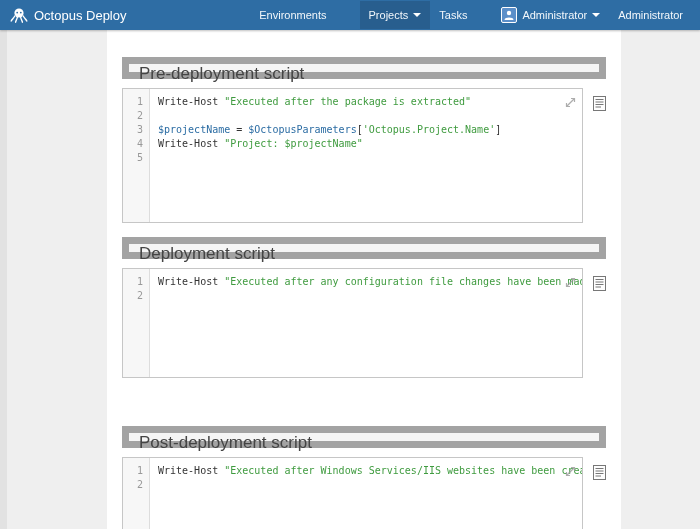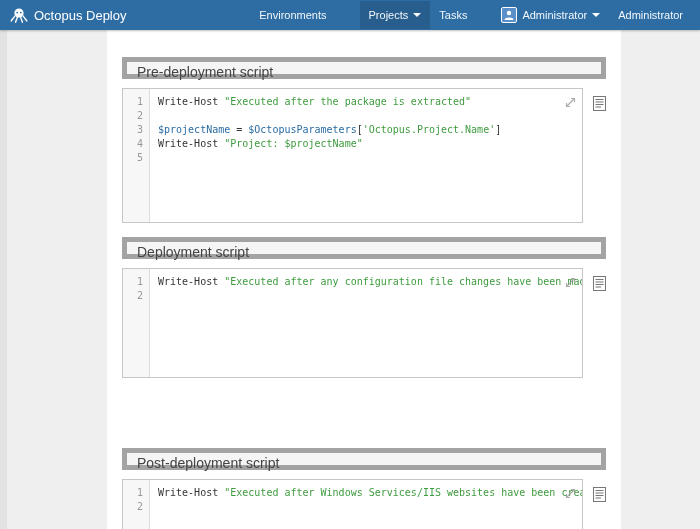--- a/index.html
+++ b/index.html
@@ -23,23 +23,23 @@
             border-radius:2px; display:inline-flex; align-items:center; justify-content:center; }
 
   
   .page { position:relative; height:499px; background:#efefef; }
   .left-strip { position:absolute; left:0; top:0; bottom:0; width:7px; background:#e2e2e2; }
   .card { position:absolute; left:107px; top:0; bottom:0; width:514px; background:#fff;
           padding:27px 15px 0 15px; }
 
   
   .section { margin-bottom:14px; }
-  .section:nth-of-type(2) { margin-bottom:70px; }
+  .section:nth-of-type(2) { margin-bottom:48px; }
   .section-header { height:22px; line-height:20px; background:#f5f5f5;
-                    border:5px solid #a3a3a3; padding:0 10px; font-size:14px; color:#444; }
+                    border:7px solid #a3a3a3; padding:0 10px; font-size:17px; color:#444; }
   .editor-row { display:flex; align-items:flex-start; margin-top:9px; }
   .editor { flex:1; display:flex; border:1px solid #c6c6c6; background:#fff;
             position:relative; overflow:hidden; }
   .section:nth-of-type(1) .editor { height:135px; }
   .section:nth-of-type(2) .editor { height:110px; }
   .section:nth-of-type(3) .editor { height:150px; }
   .gutter { width:27px; background:#f7f7f7; border-right:1px solid #ddd;
             padding:6px 6px 0 0; text-align:right; color:#999;
             font:10px/14px "DejaVu Sans Mono", monospace; flex-shrink:0; }
   .code { flex:1; padding:6px 8px 0 8px; font:10px/14px "DejaVu Sans Mono", monospace;

